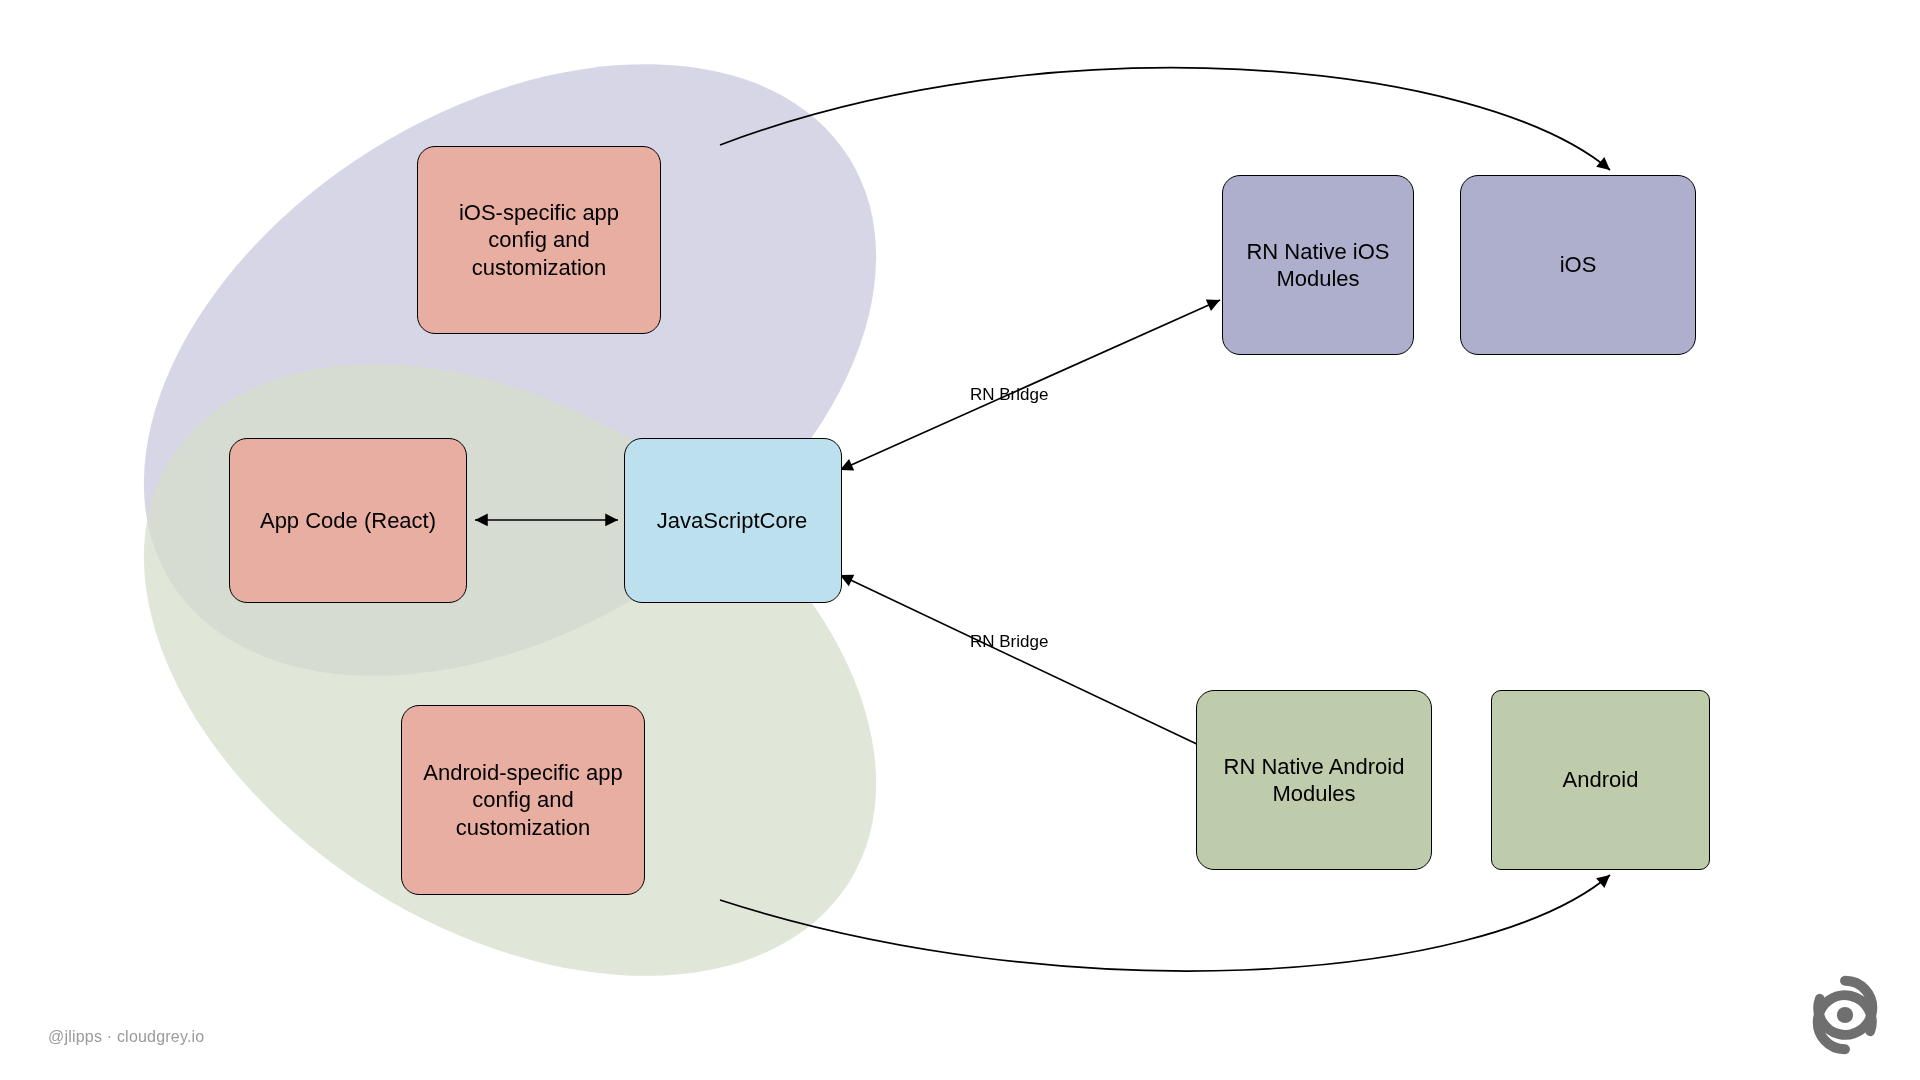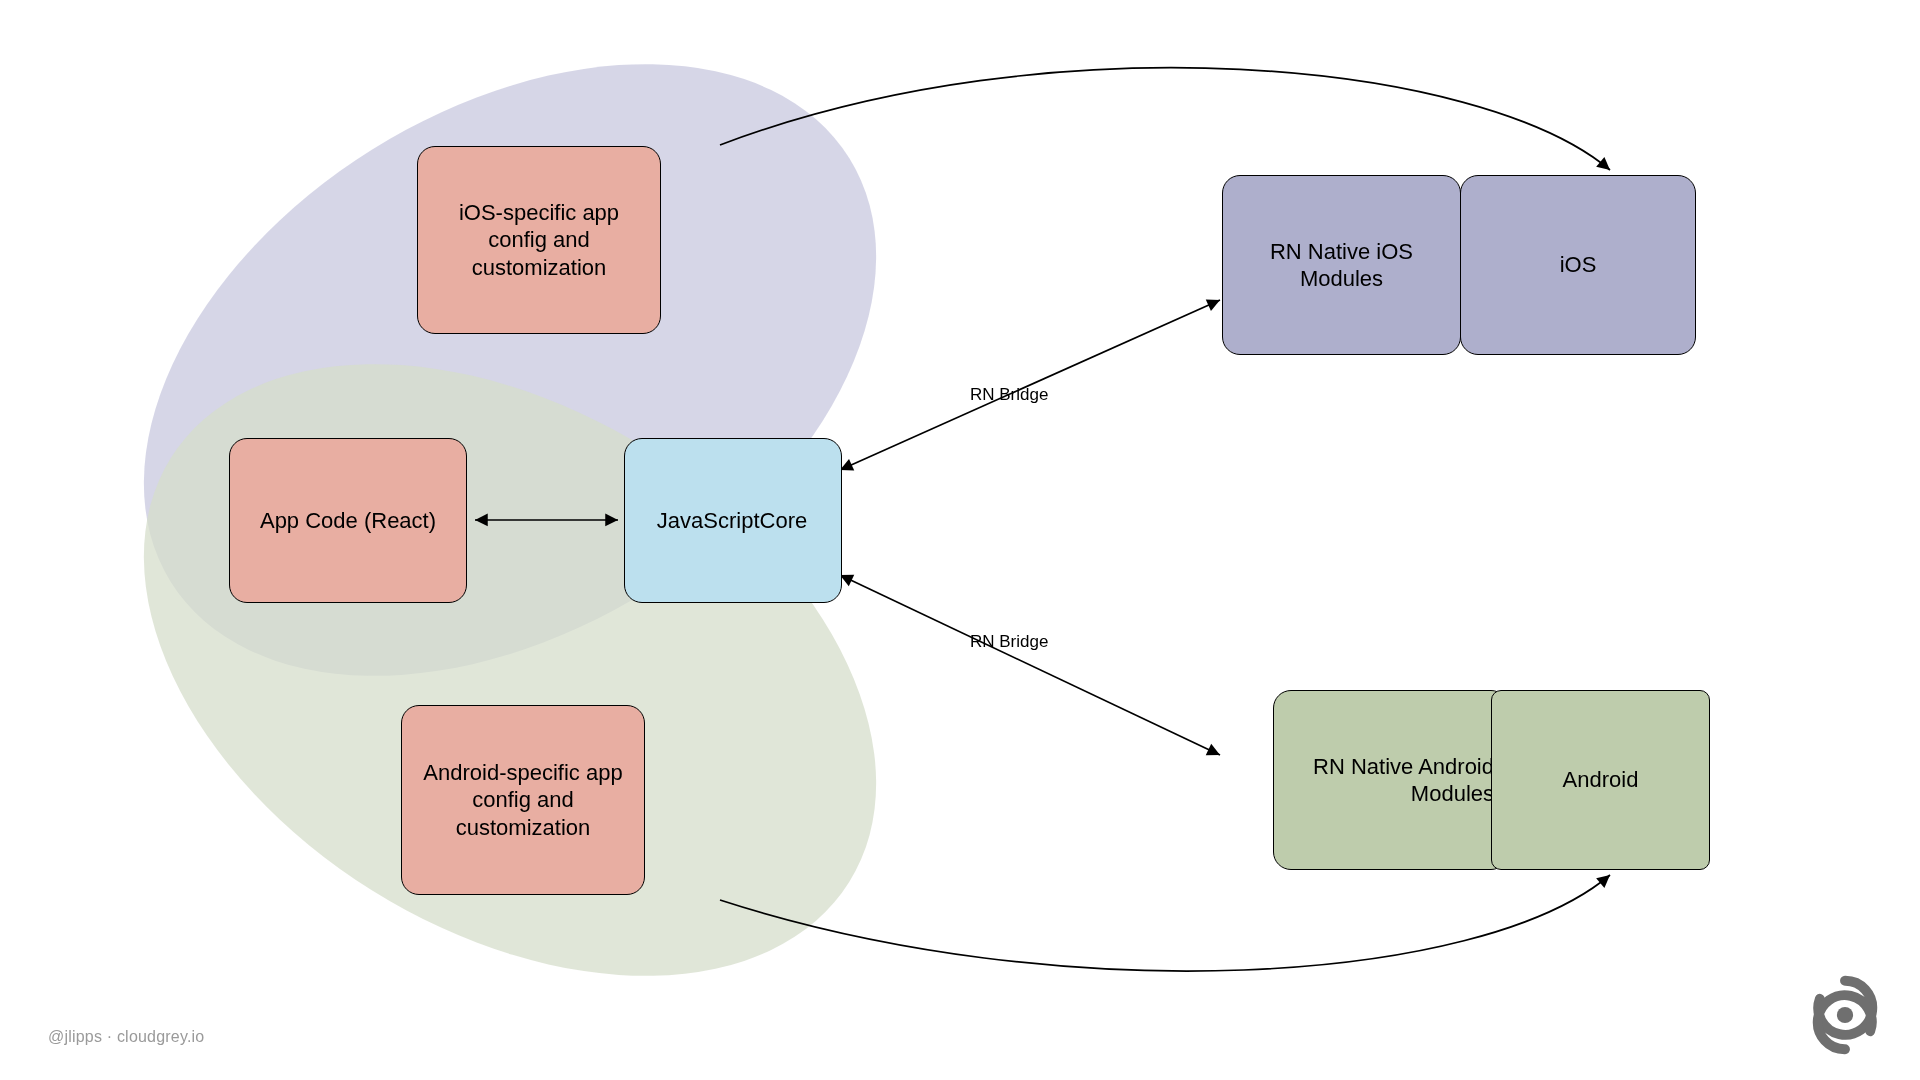--- a/index.html
+++ b/index.html
@@ -103,29 +103,29 @@
   </div>
 
   <div class="box salmon" style="left:229px; top:438px; width:238px; height:165px;">
     <span>App Code (React)</span>
   </div>
 
   <div class="box sky" style="left:624px; top:438px; width:218px; height:165px;">
     <span>JavaScriptCore</span>
   </div>
 
-  <div class="box lav" style="left:1222px; top:175px; width:239px; height:180px;">
+  <div class="box lav" style="left:1222px; top:175px; width:192px; height:180px;">
     <span>RN Native iOS Modules</span>
   </div>
 
   <div class="box lav" style="left:1460px; top:175px; width:236px; height:180px;text-align:right;">
     <span>iOS</span>
   </div>
 
-  <div class="box sage" style="left:1273px; top:690px; width:236px; height:180px;text-align:right;">
+  <div class="box sage" style="left:1196px; top:690px; width:236px; height:180px;">
     <span>RN Native Android Modules</span>
   </div>
 
   <div class="box sage" style="left:1491px; top:690px; width:219px; height:180px;border-radius:10px;">
     <span>Android</span>
   </div>
 
   <div class="edge-label" style="left:970px; top:385px;">RN Bridge</div>
   <div class="edge-label" style="left:970px; top:632px;">RN Bridge</div>
 

